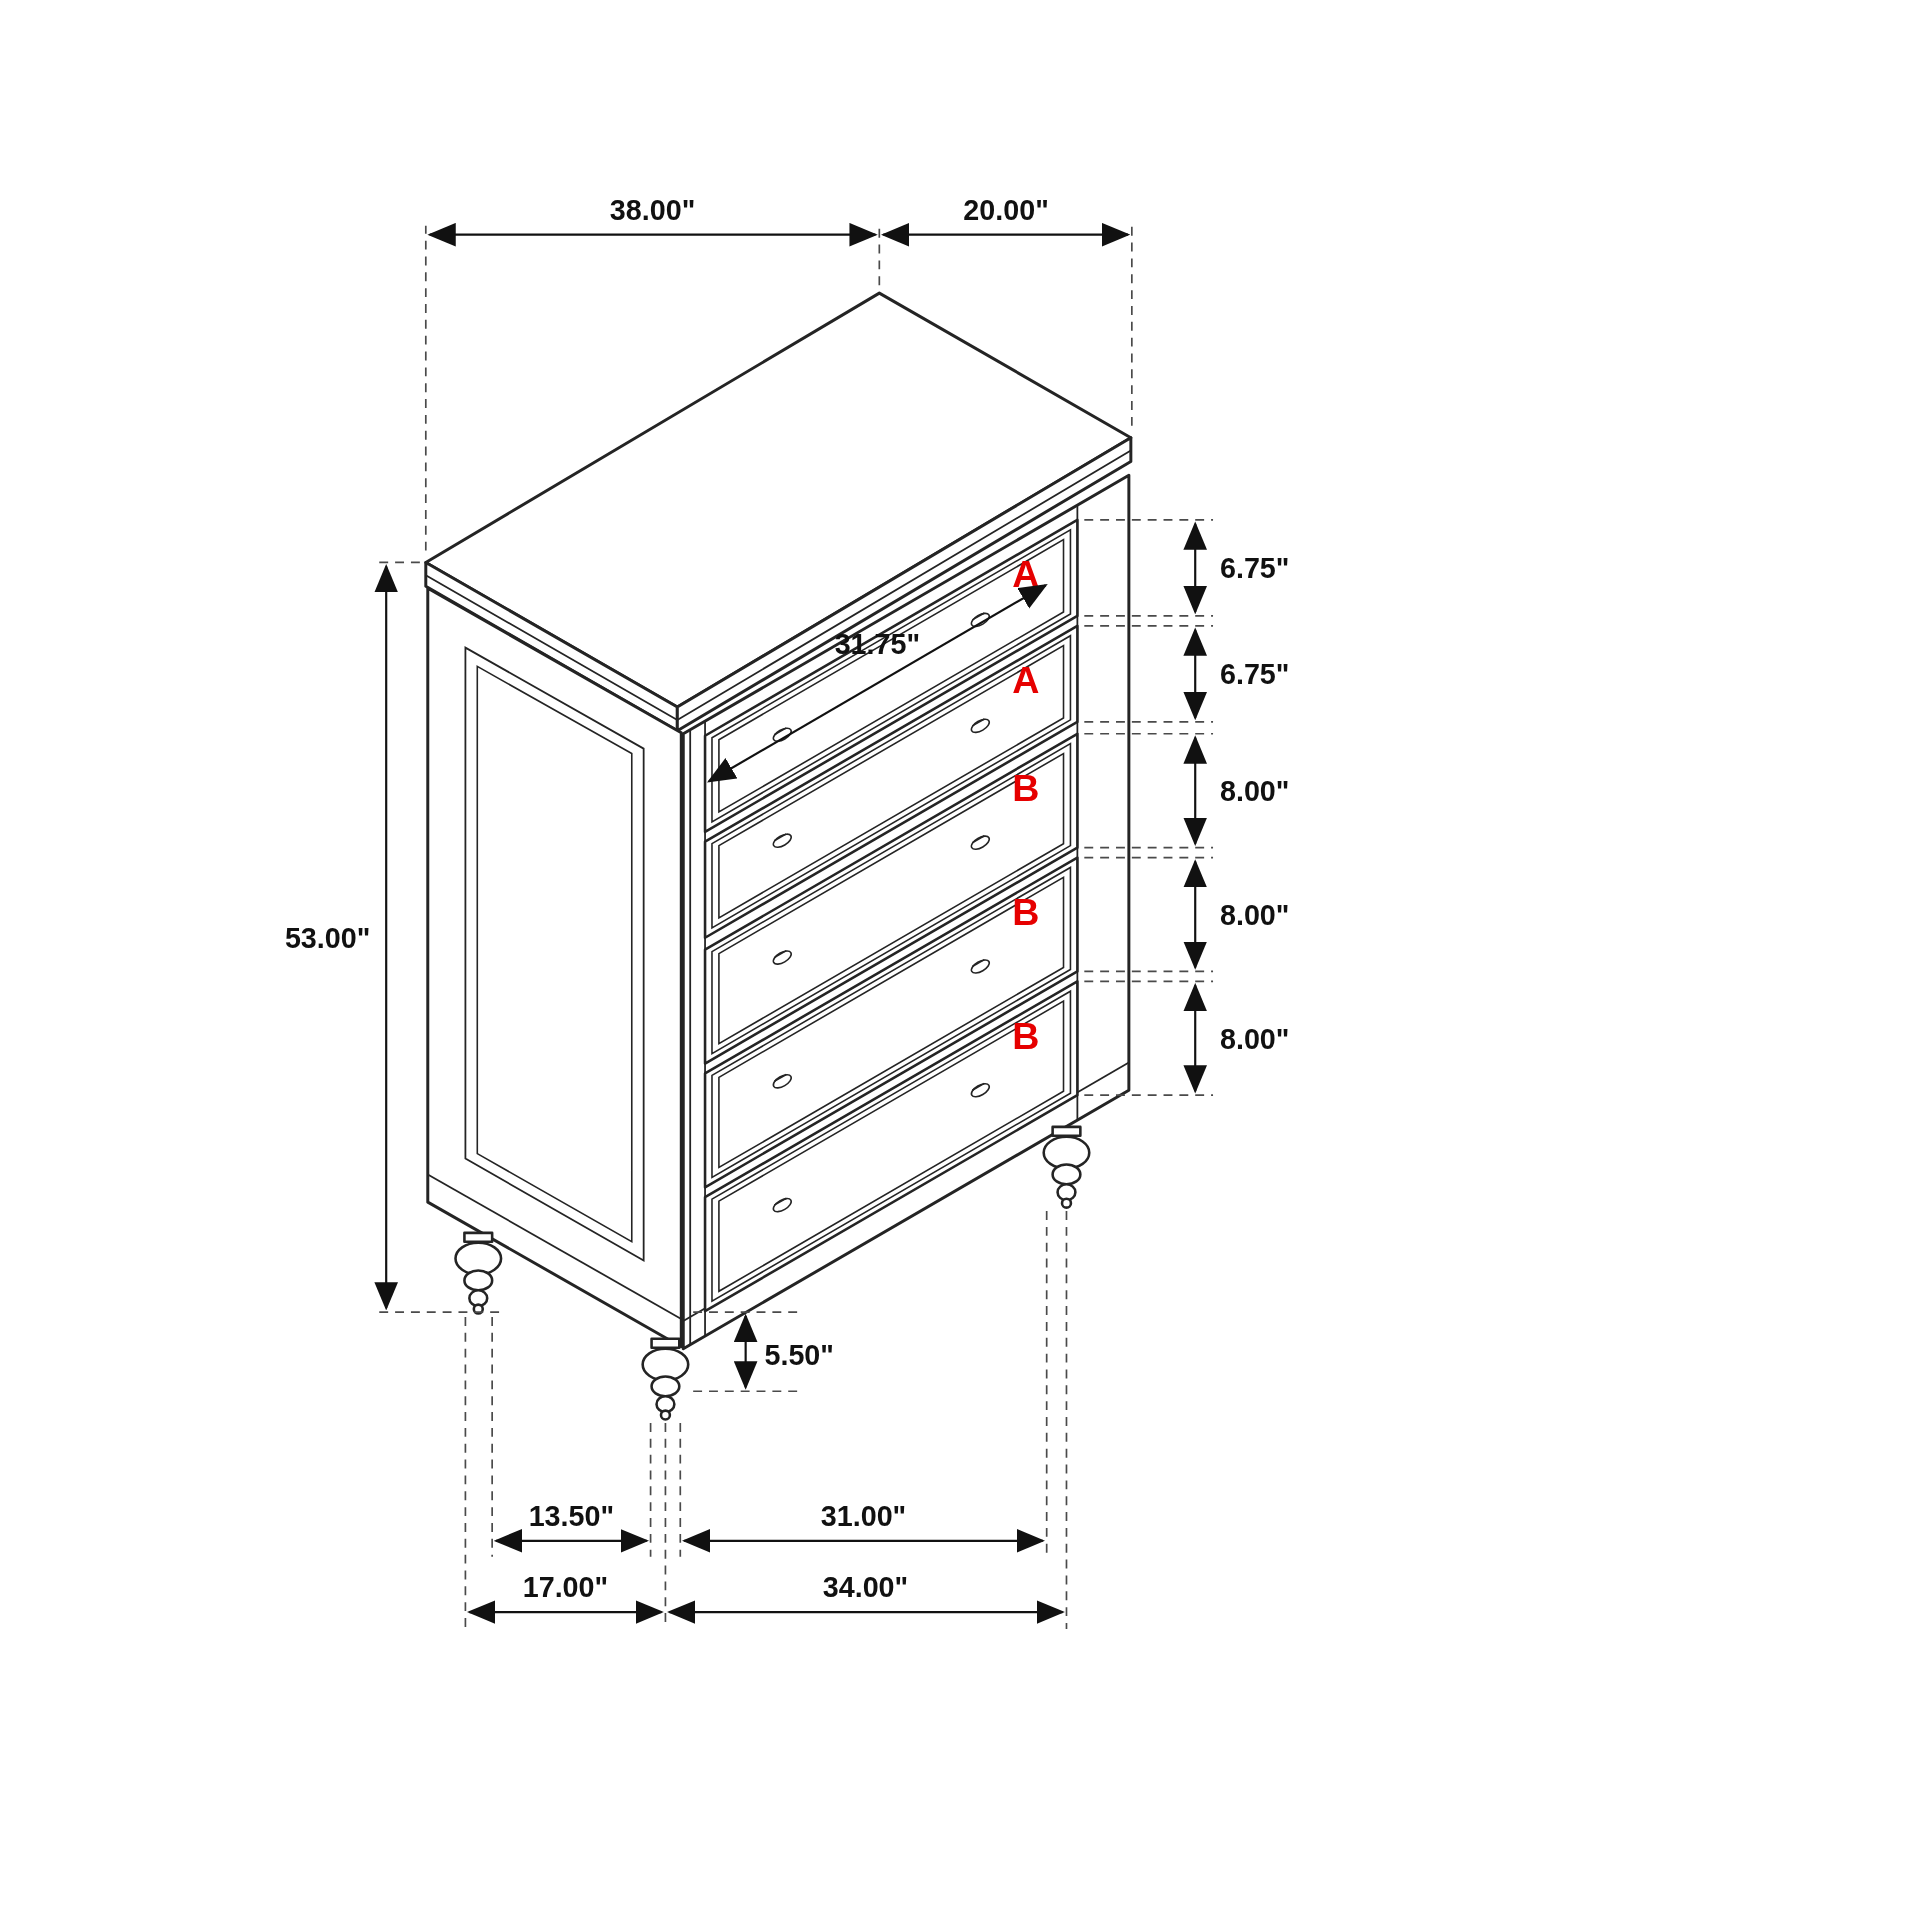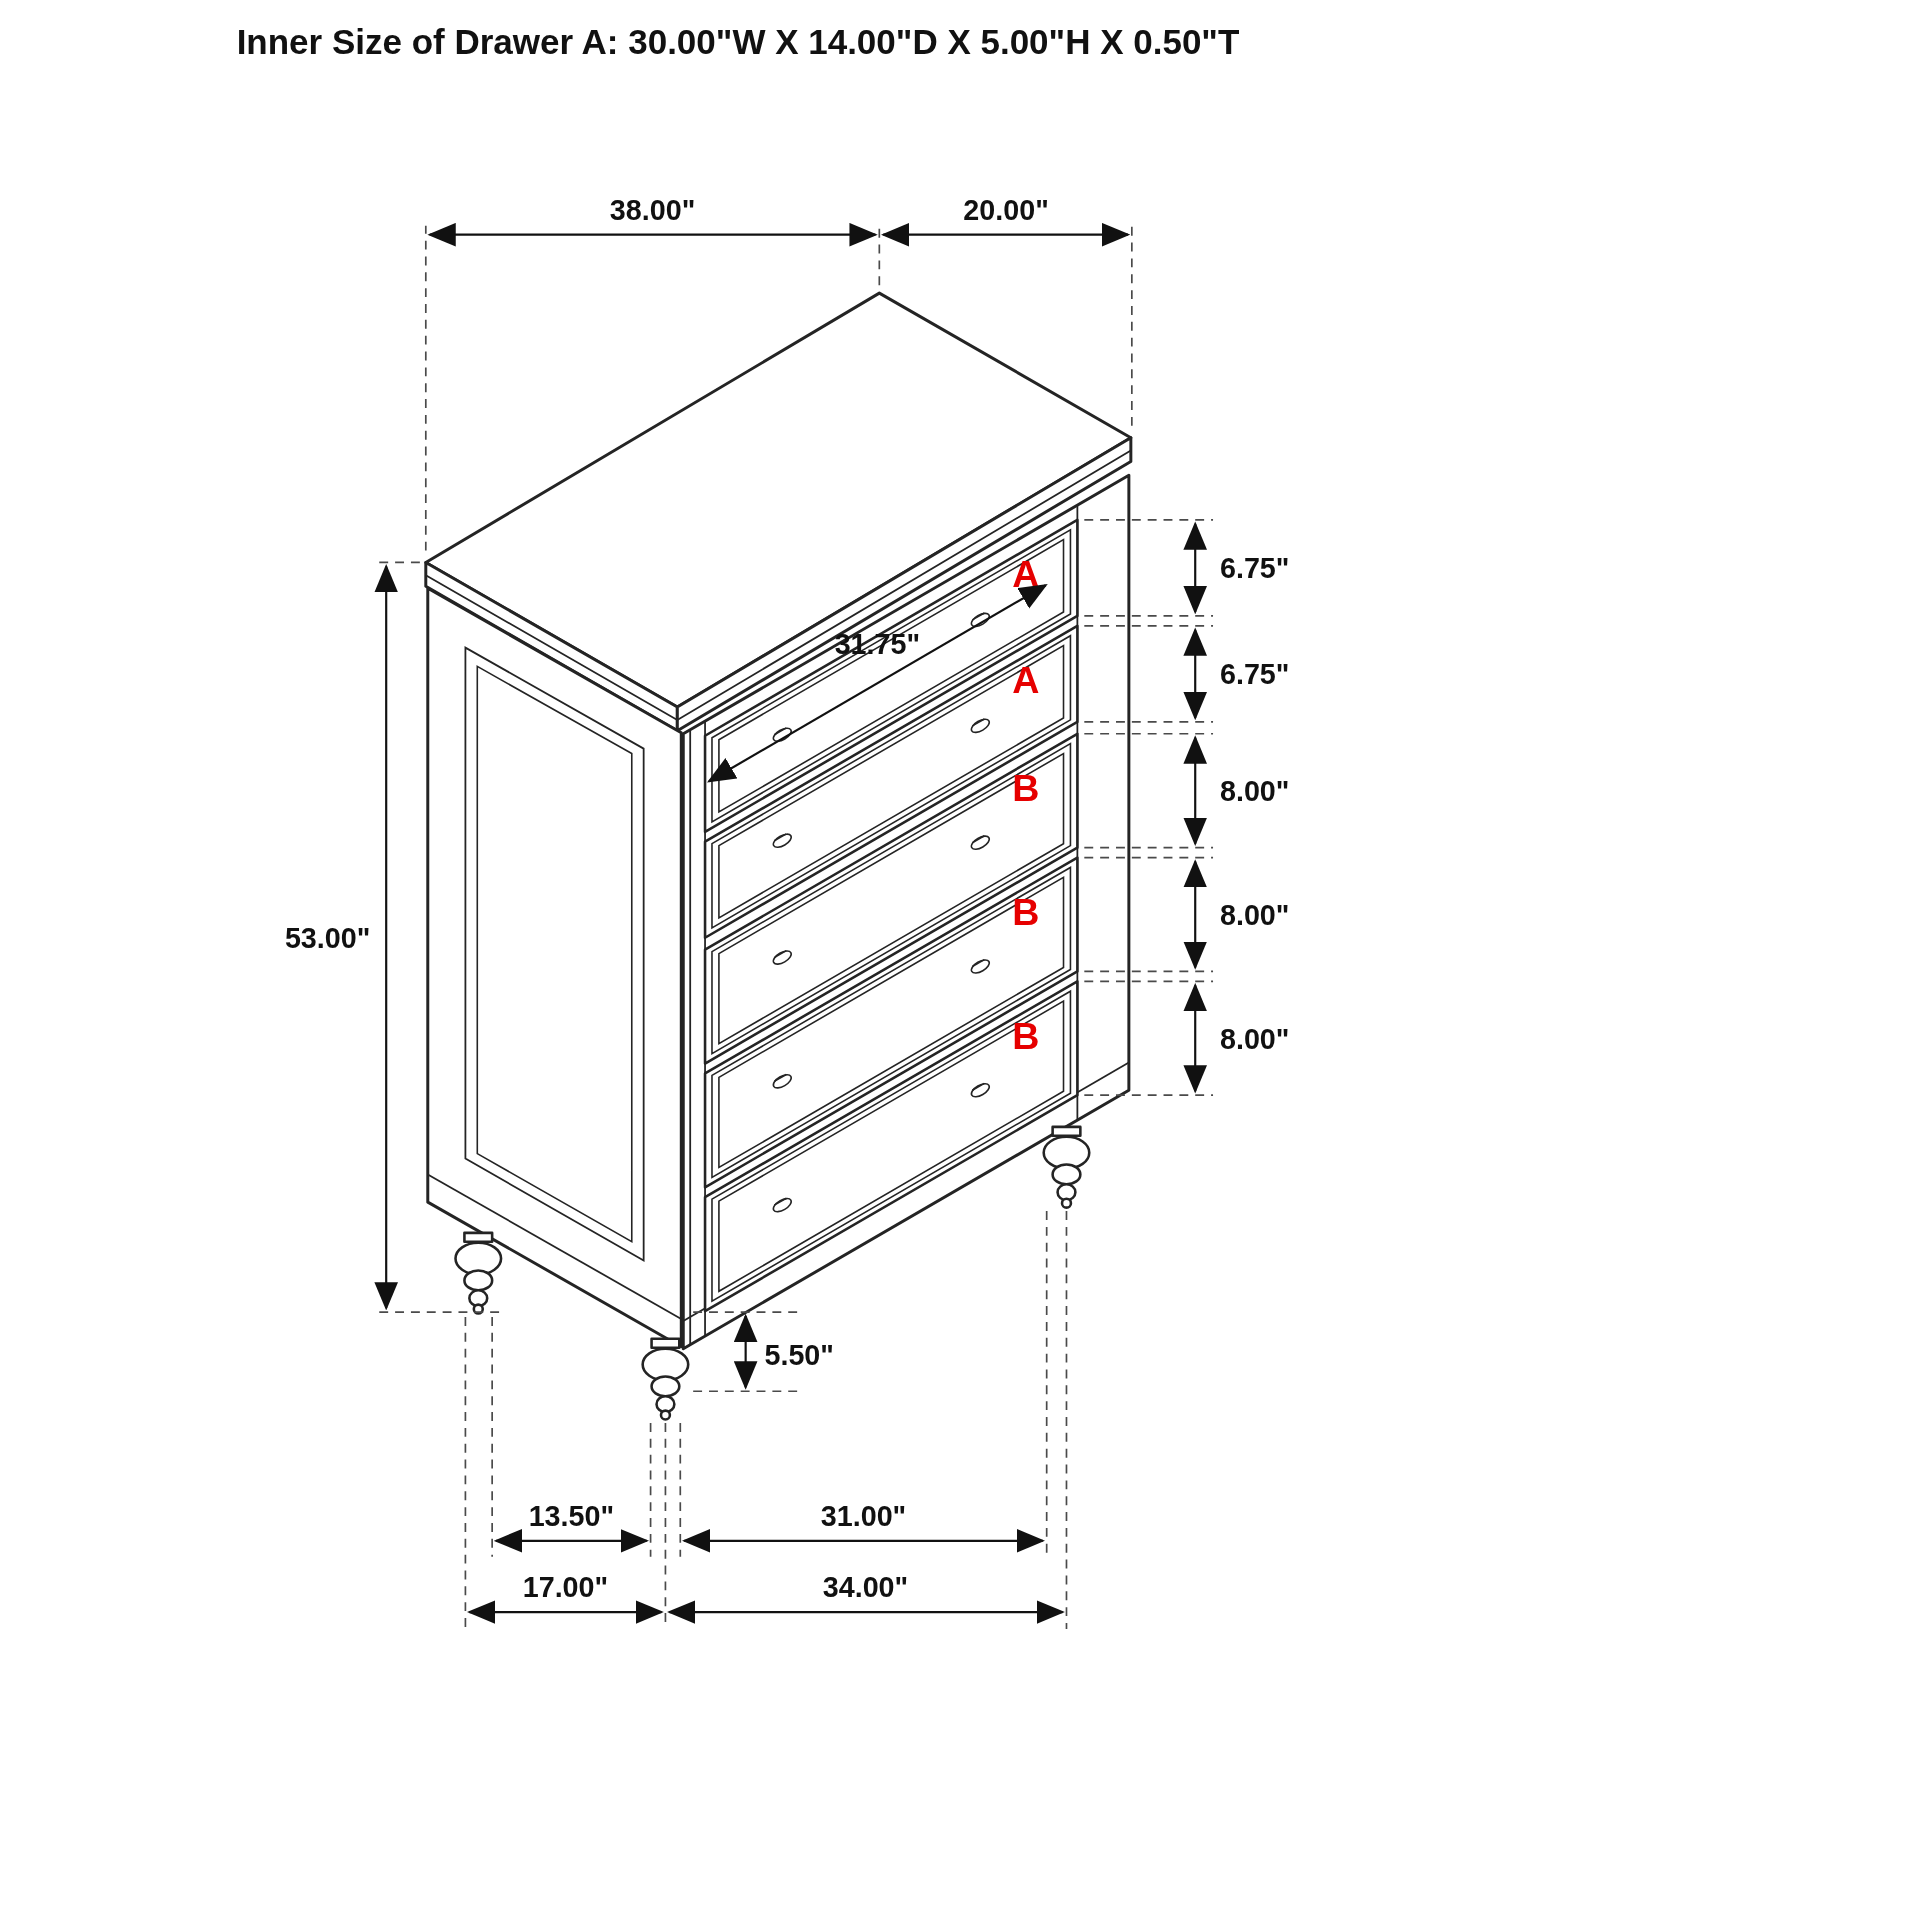--- a/index.html
+++ b/index.html
@@ -17,21 +17,20 @@
   .dim-line{stroke:#111;stroke-width:2.2;fill:none;
             marker-start:url(#arr);marker-end:url(#arr);}
   .dim-text{font-family:"Liberation Sans",sans-serif;font-weight:700;
             font-size:29px;fill:#111;}
   .letter{font-family:"Liberation Sans",sans-serif;font-weight:700;font-size:38px;}
 </style>
 </head>
 <body>
 
 <div class="titles">
-  <div>Inner Size of Drawer A: 30.00"W X 14.00"D X 5.00"H X 0.50"T</div>
 </div>
 
 <svg width="1927" height="1927" viewBox="0 0 1946 1946">
   <defs>
     <marker id="arr" viewBox="0 0 12 10" refX="11" refY="5" markerWidth="13" markerHeight="11" orient="auto-start-reverse">
       <path d="M0,0 L12,5 L0,10 z" fill="#111"></path>
     </marker>
   </defs>
 
   <g>

